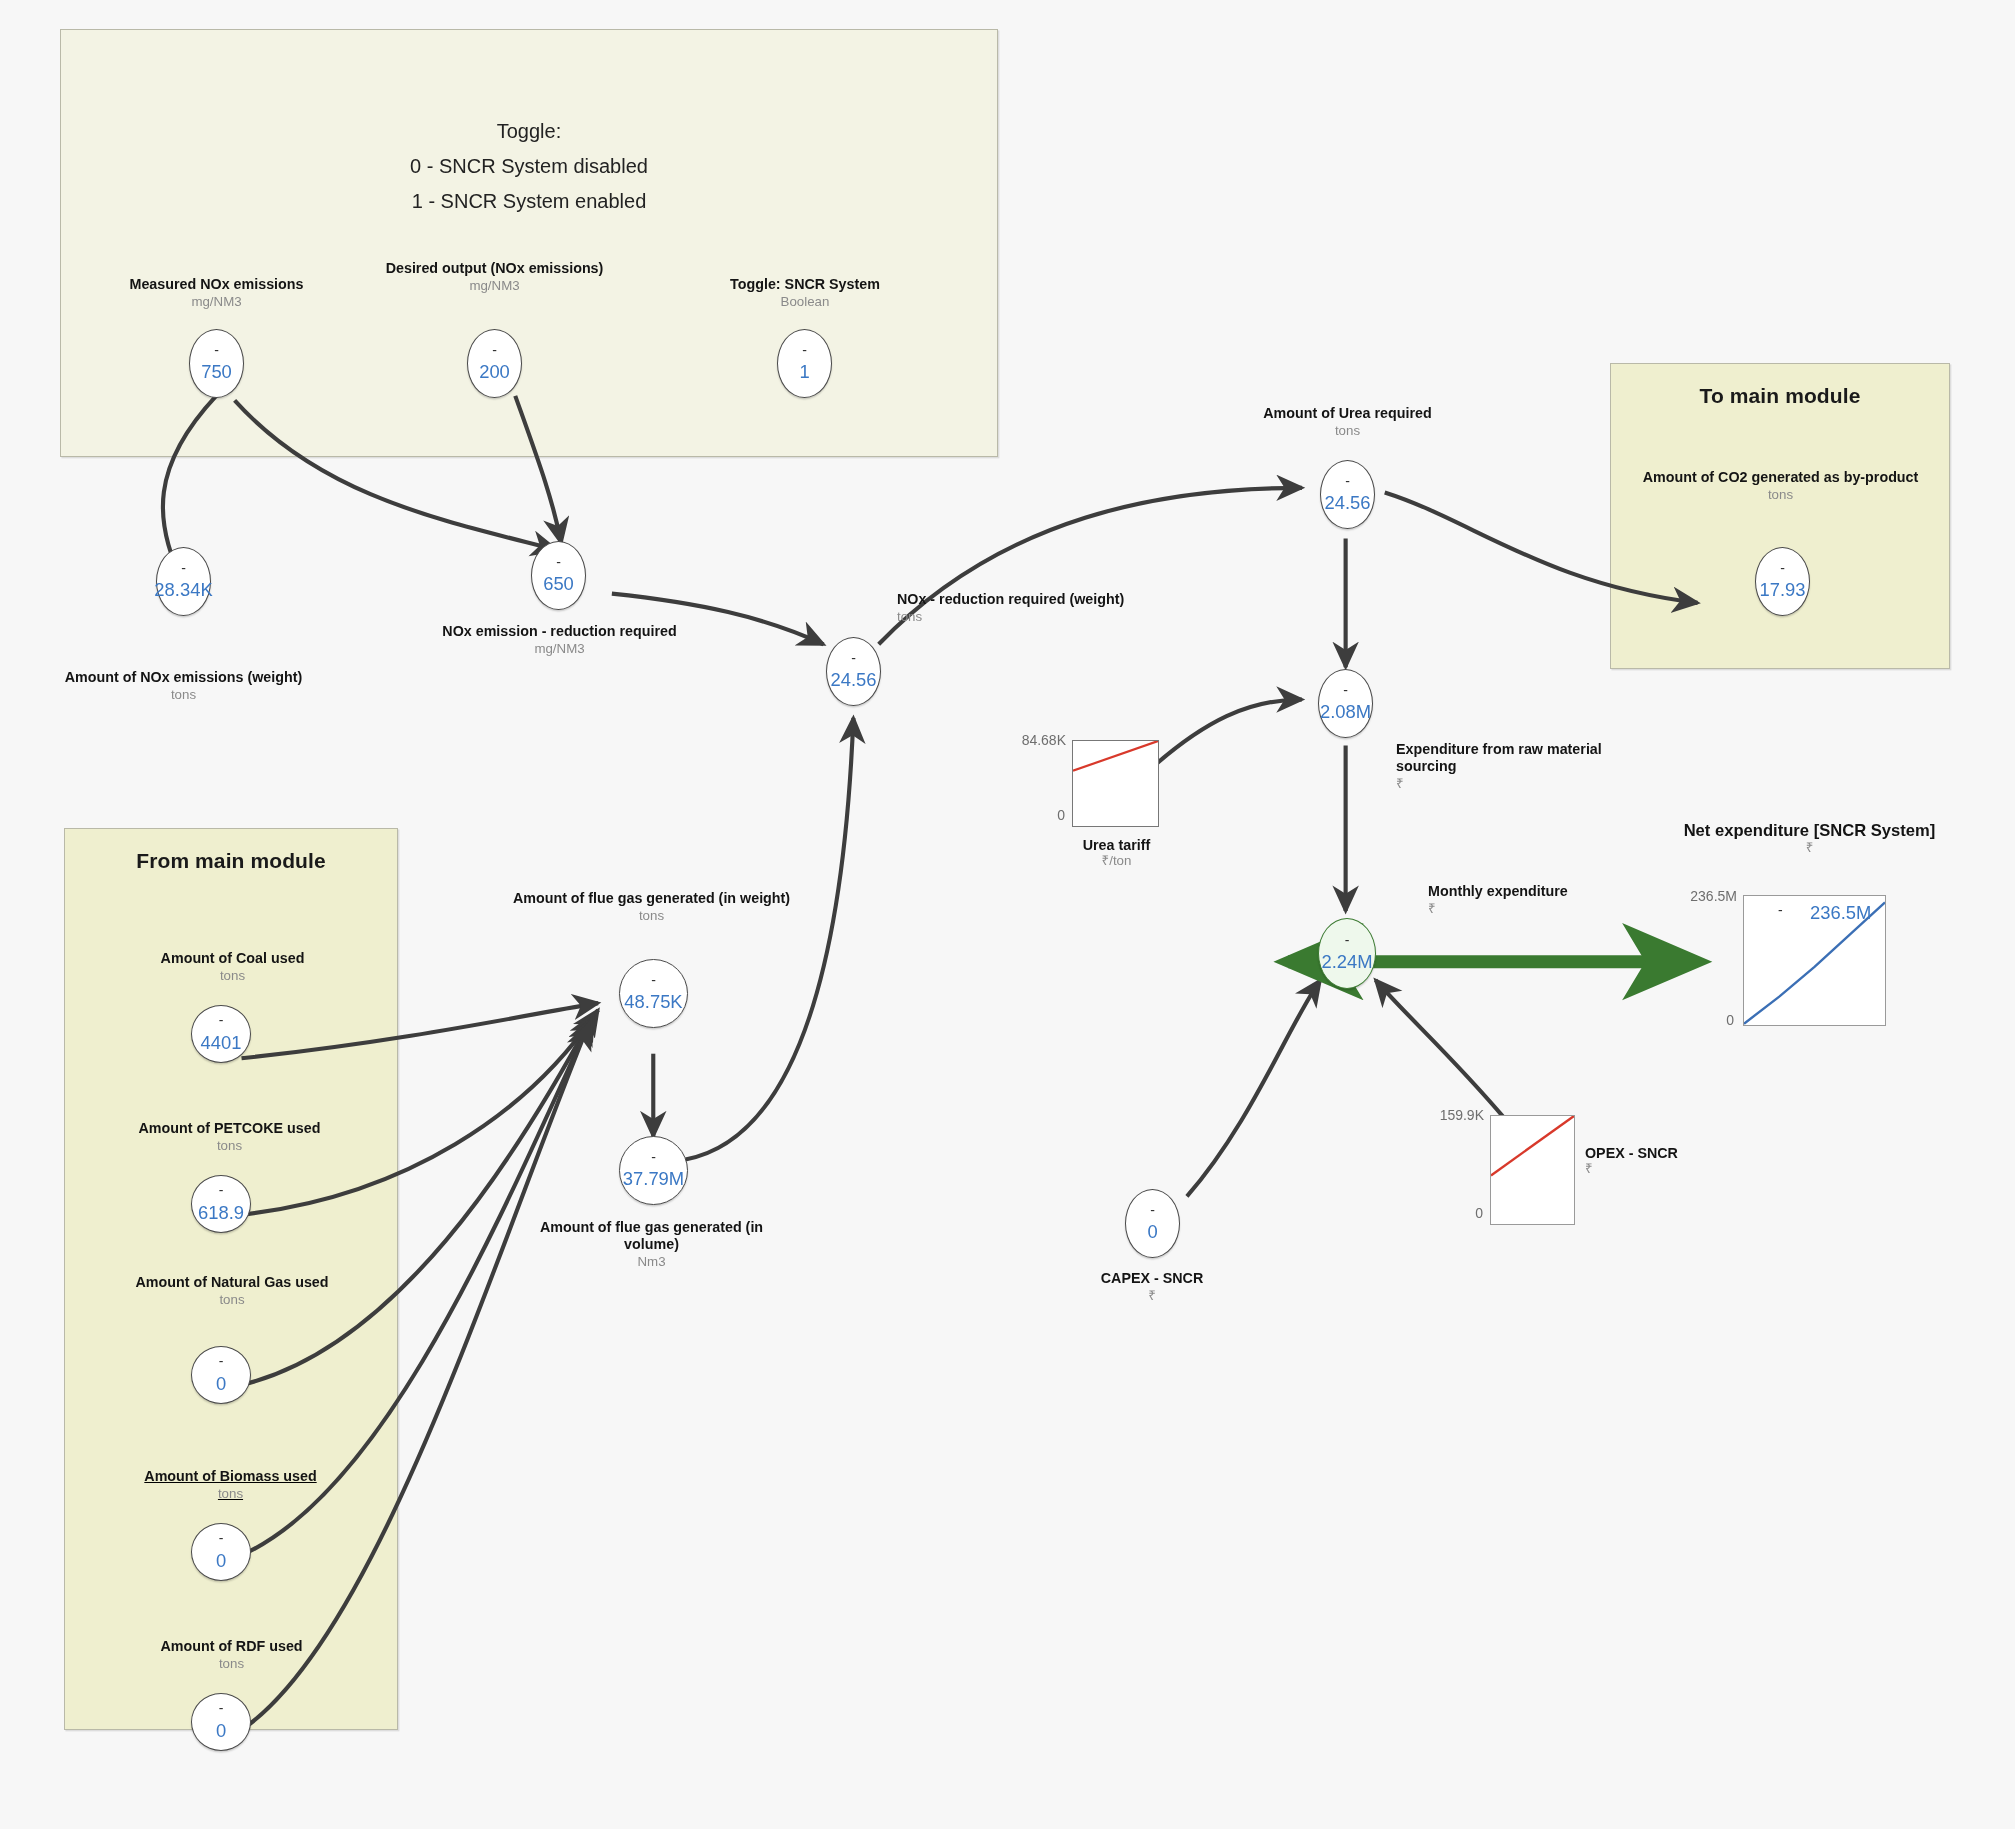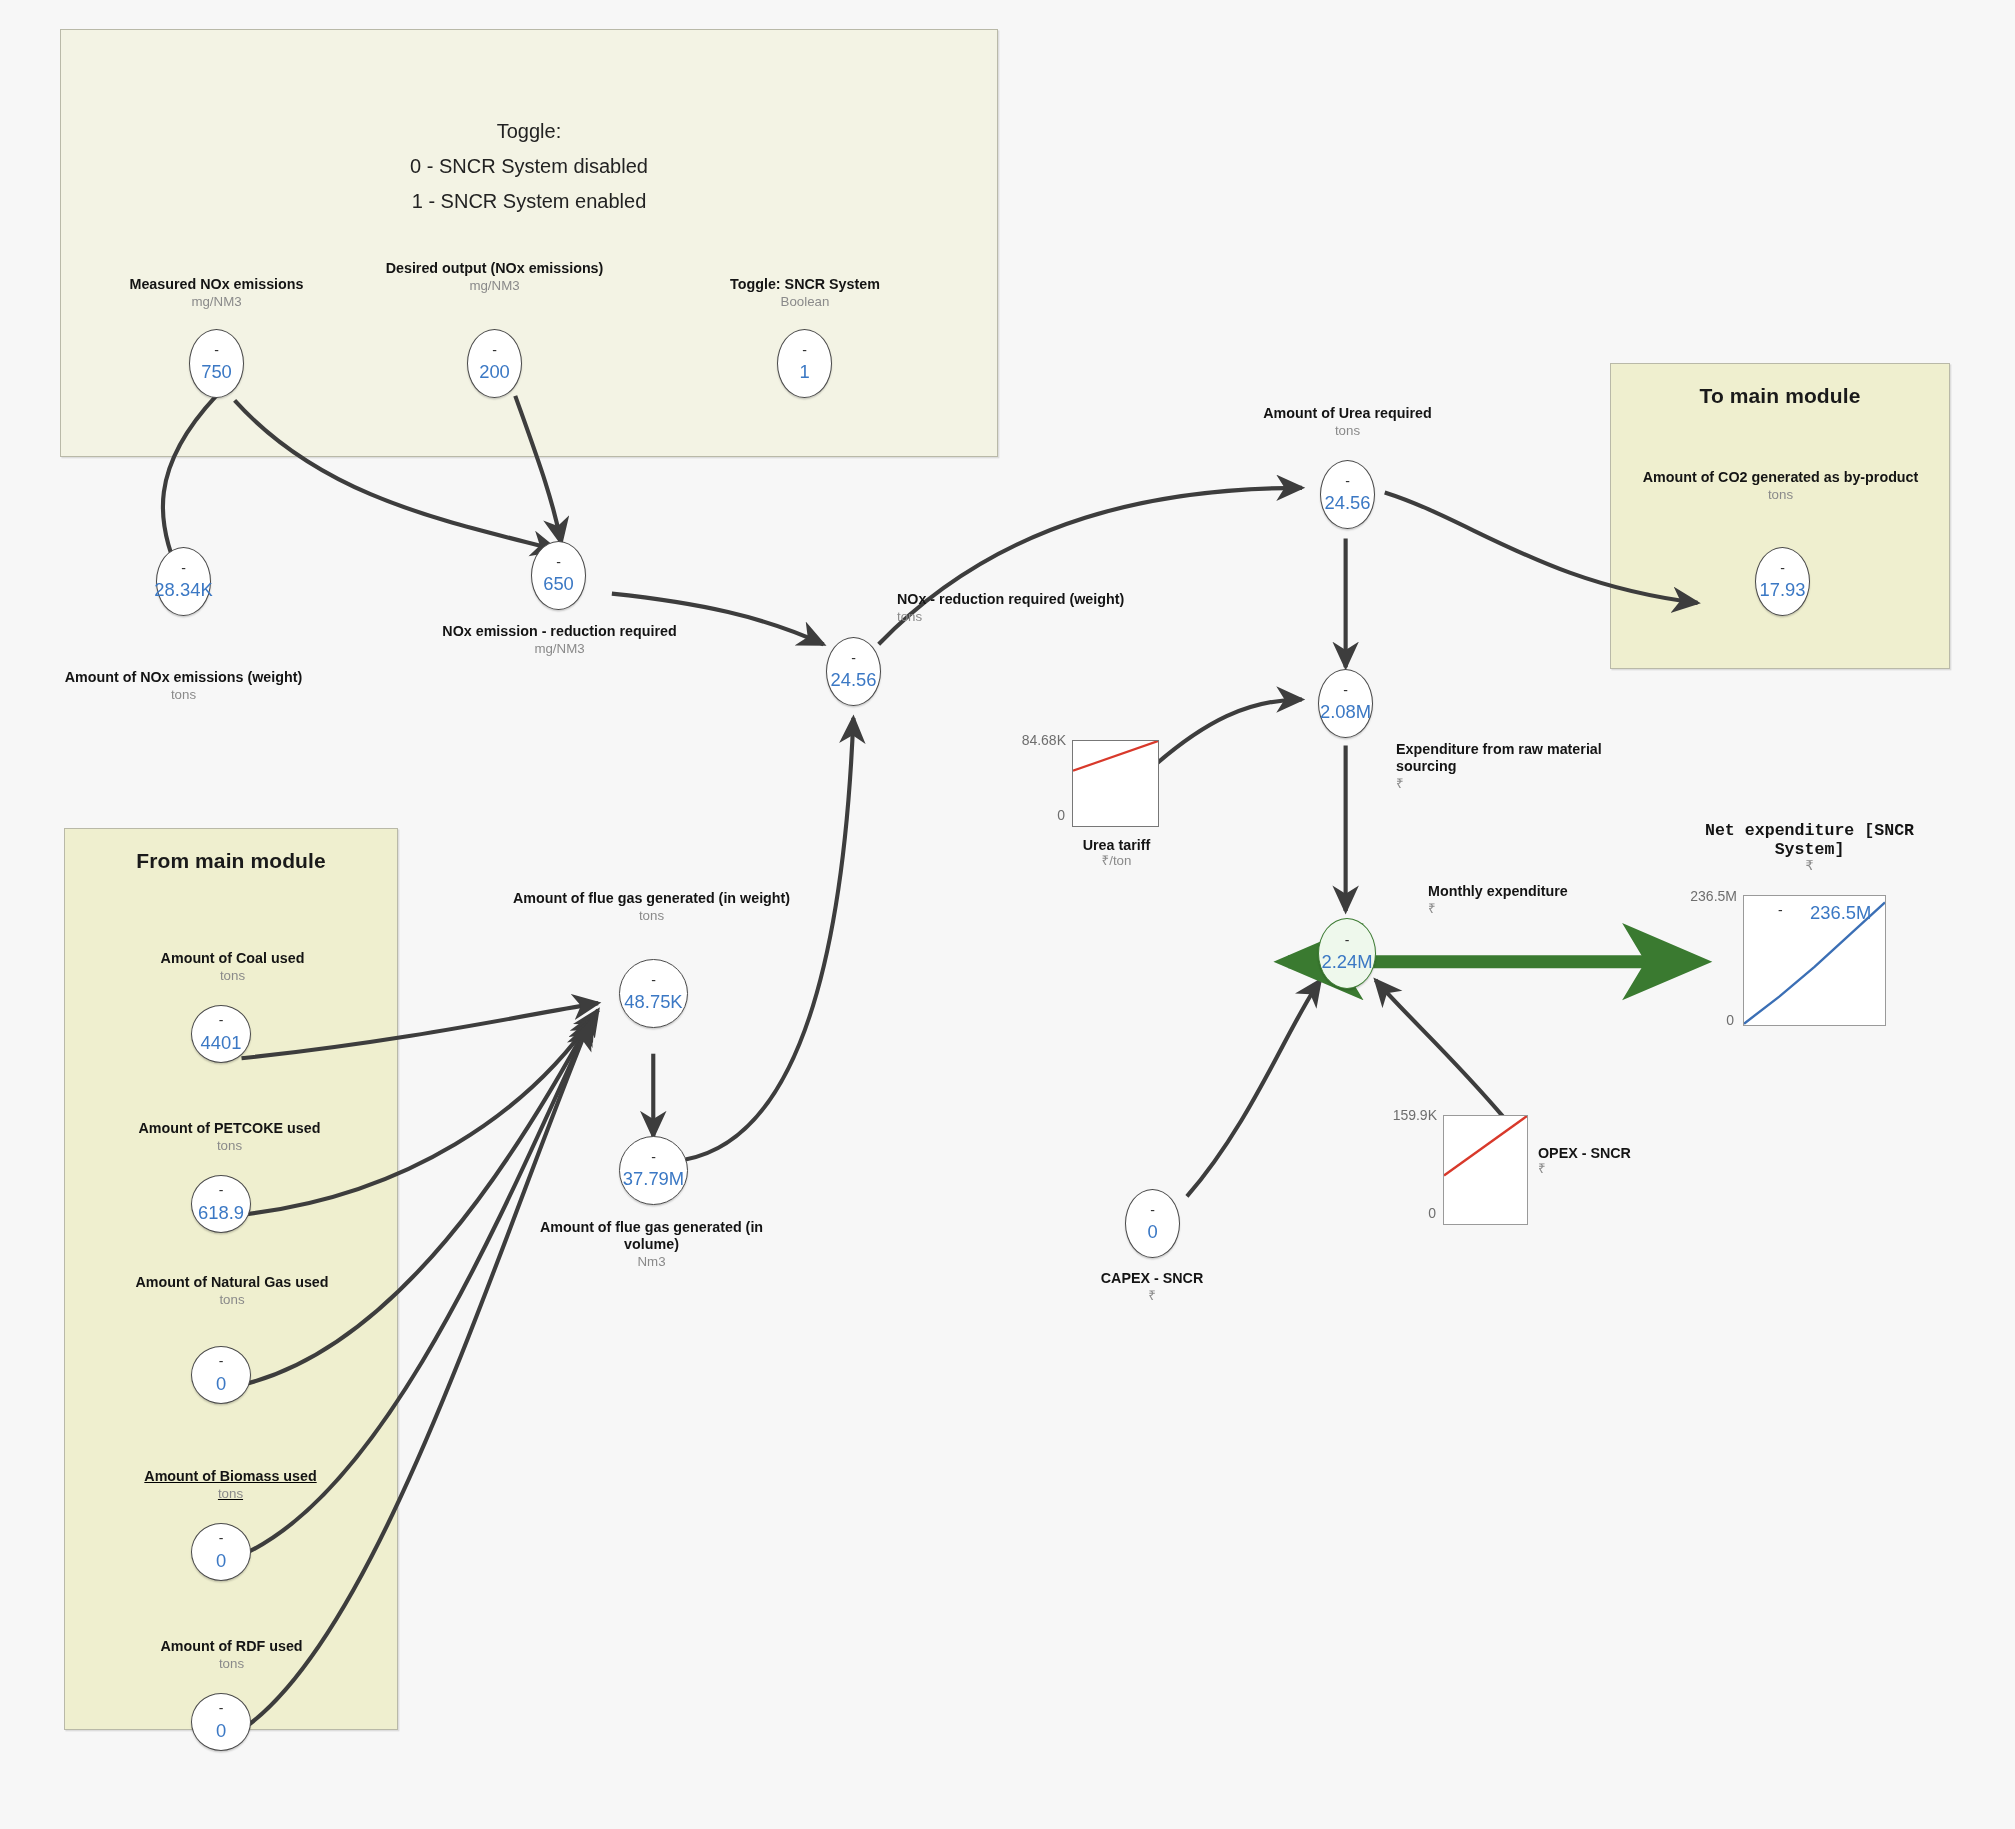--- a/index.html
+++ b/index.html
@@ -369,36 +369,36 @@
       <svg width="100%" height="100%" viewBox="0 0 100 100" preserveAspectRatio="none">
         <polyline points="0,35 100,0" fill="none" stroke="#d8392b" stroke-width="2.2" vector-effect="non-scaling-stroke"></polyline>
       </svg>
     </div>
     <div class="lbl" style="left:51px;top:106px;width:161px;">
       <span class="nm">Urea tariff</span>
       <span class="un">₹/ton</span>
     </div>
   </div>
 
-  <div class="minichart" style="left:1356px;top:1106px;width:322px;height:161px;">
+  <div class="minichart" style="left:1403px;top:1106px;width:322px;height:161px;">
     <div class="ax-top" style="left:0px;top:0.5px;width:81px;">159.9K</div>
     <div class="ax-bot" style="left:48px;top:99px;width:32px;">0</div>
     <div class="plot" style="left:87px;top:9.2px;width:85px;height:110px;">
       <svg width="100%" height="100%" viewBox="0 0 100 100" preserveAspectRatio="none">
         <polyline points="0,55 100,0" fill="none" stroke="#d8392b" stroke-width="2.4" vector-effect="non-scaling-stroke"></polyline>
       </svg>
     </div>
     <div class="lbl" style="left:182px;top:39px;width:138px;text-align:left;">
       <span class="nm">OPEX - SNCR</span>
       <span class="un">₹</span>
     </div>
   </div>
 
   <div class="minichart" style="left:1596px;top:821px;width:373px;height:239px;">
-    <div class="lbl" style="left:71px;top:0px;width:285px;font-family:Liberation Mono, monospace;">
+    <div class="lbl" style="left:71px;top:0px;width:285px;">
       <span class="nm" style="font-size:16.6px;">Net expenditure [SNCR System]</span>
       <span class="un">₹</span>
     </div>
     <div class="ax-top" style="left:44px;top:67px;width:97px;">236.5M</div>
     <div class="ax-bot" style="left:106px;top:191px;width:32px;">0</div>
     <div class="plot" style="left:147px;top:74px;width:143px;height:131px;">
       <svg width="100%" height="100%" viewBox="0 0 100 100" preserveAspectRatio="none">
         <polyline points="0,99 25,78 50,55 75,30 100,5" fill="none" stroke="#3b6fb5" stroke-width="2.4" vector-effect="non-scaling-stroke"></polyline>
       </svg>
     </div>

